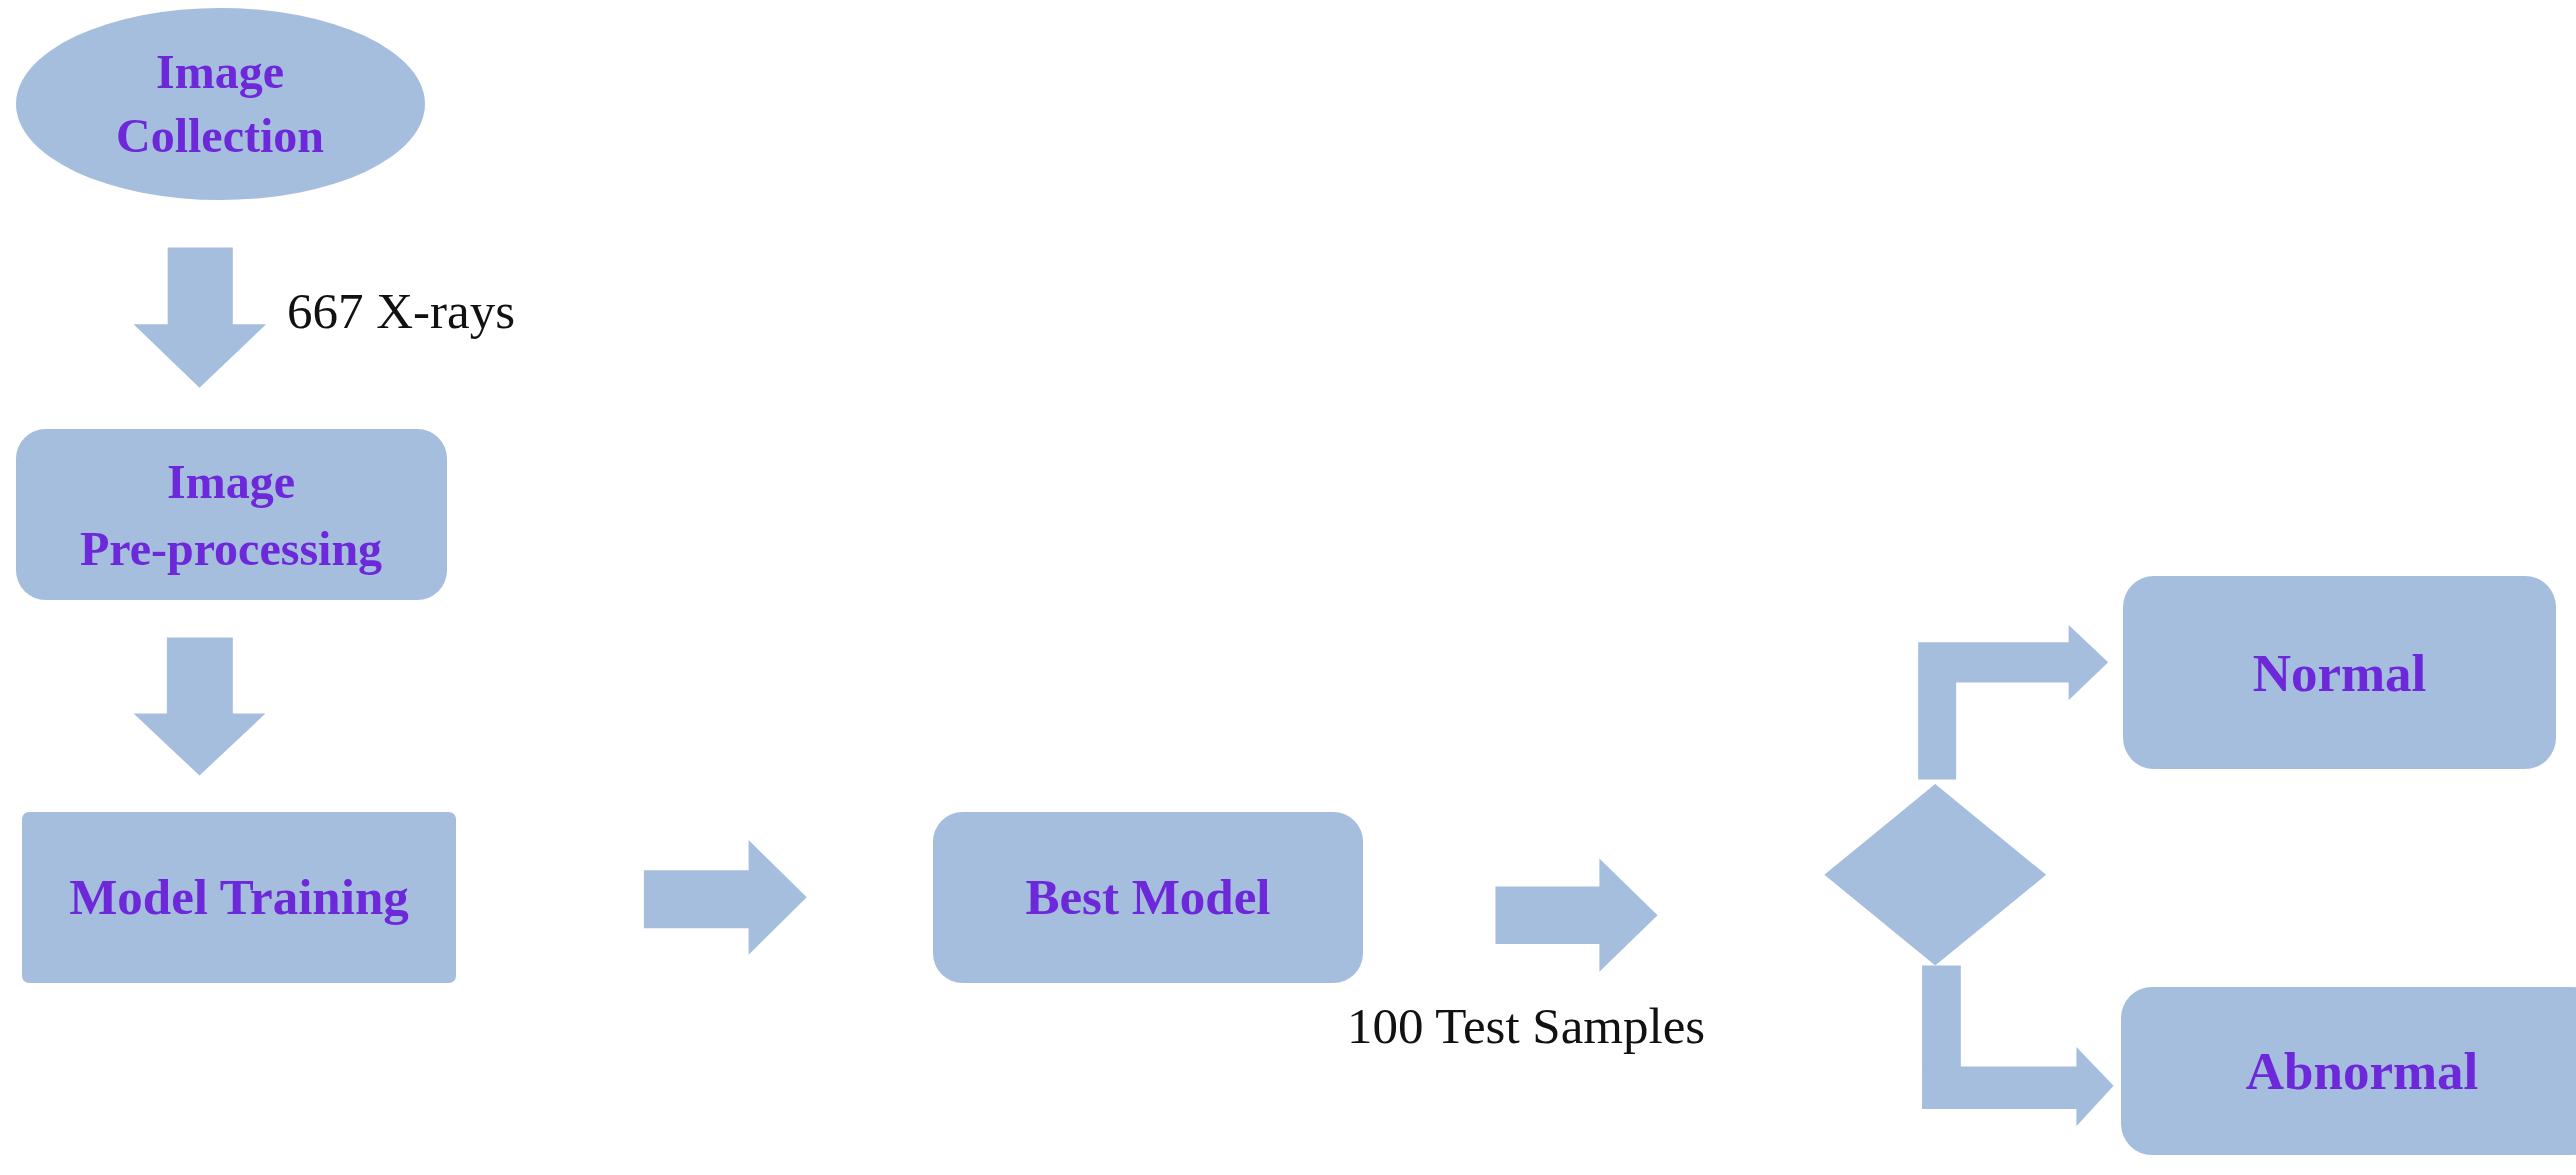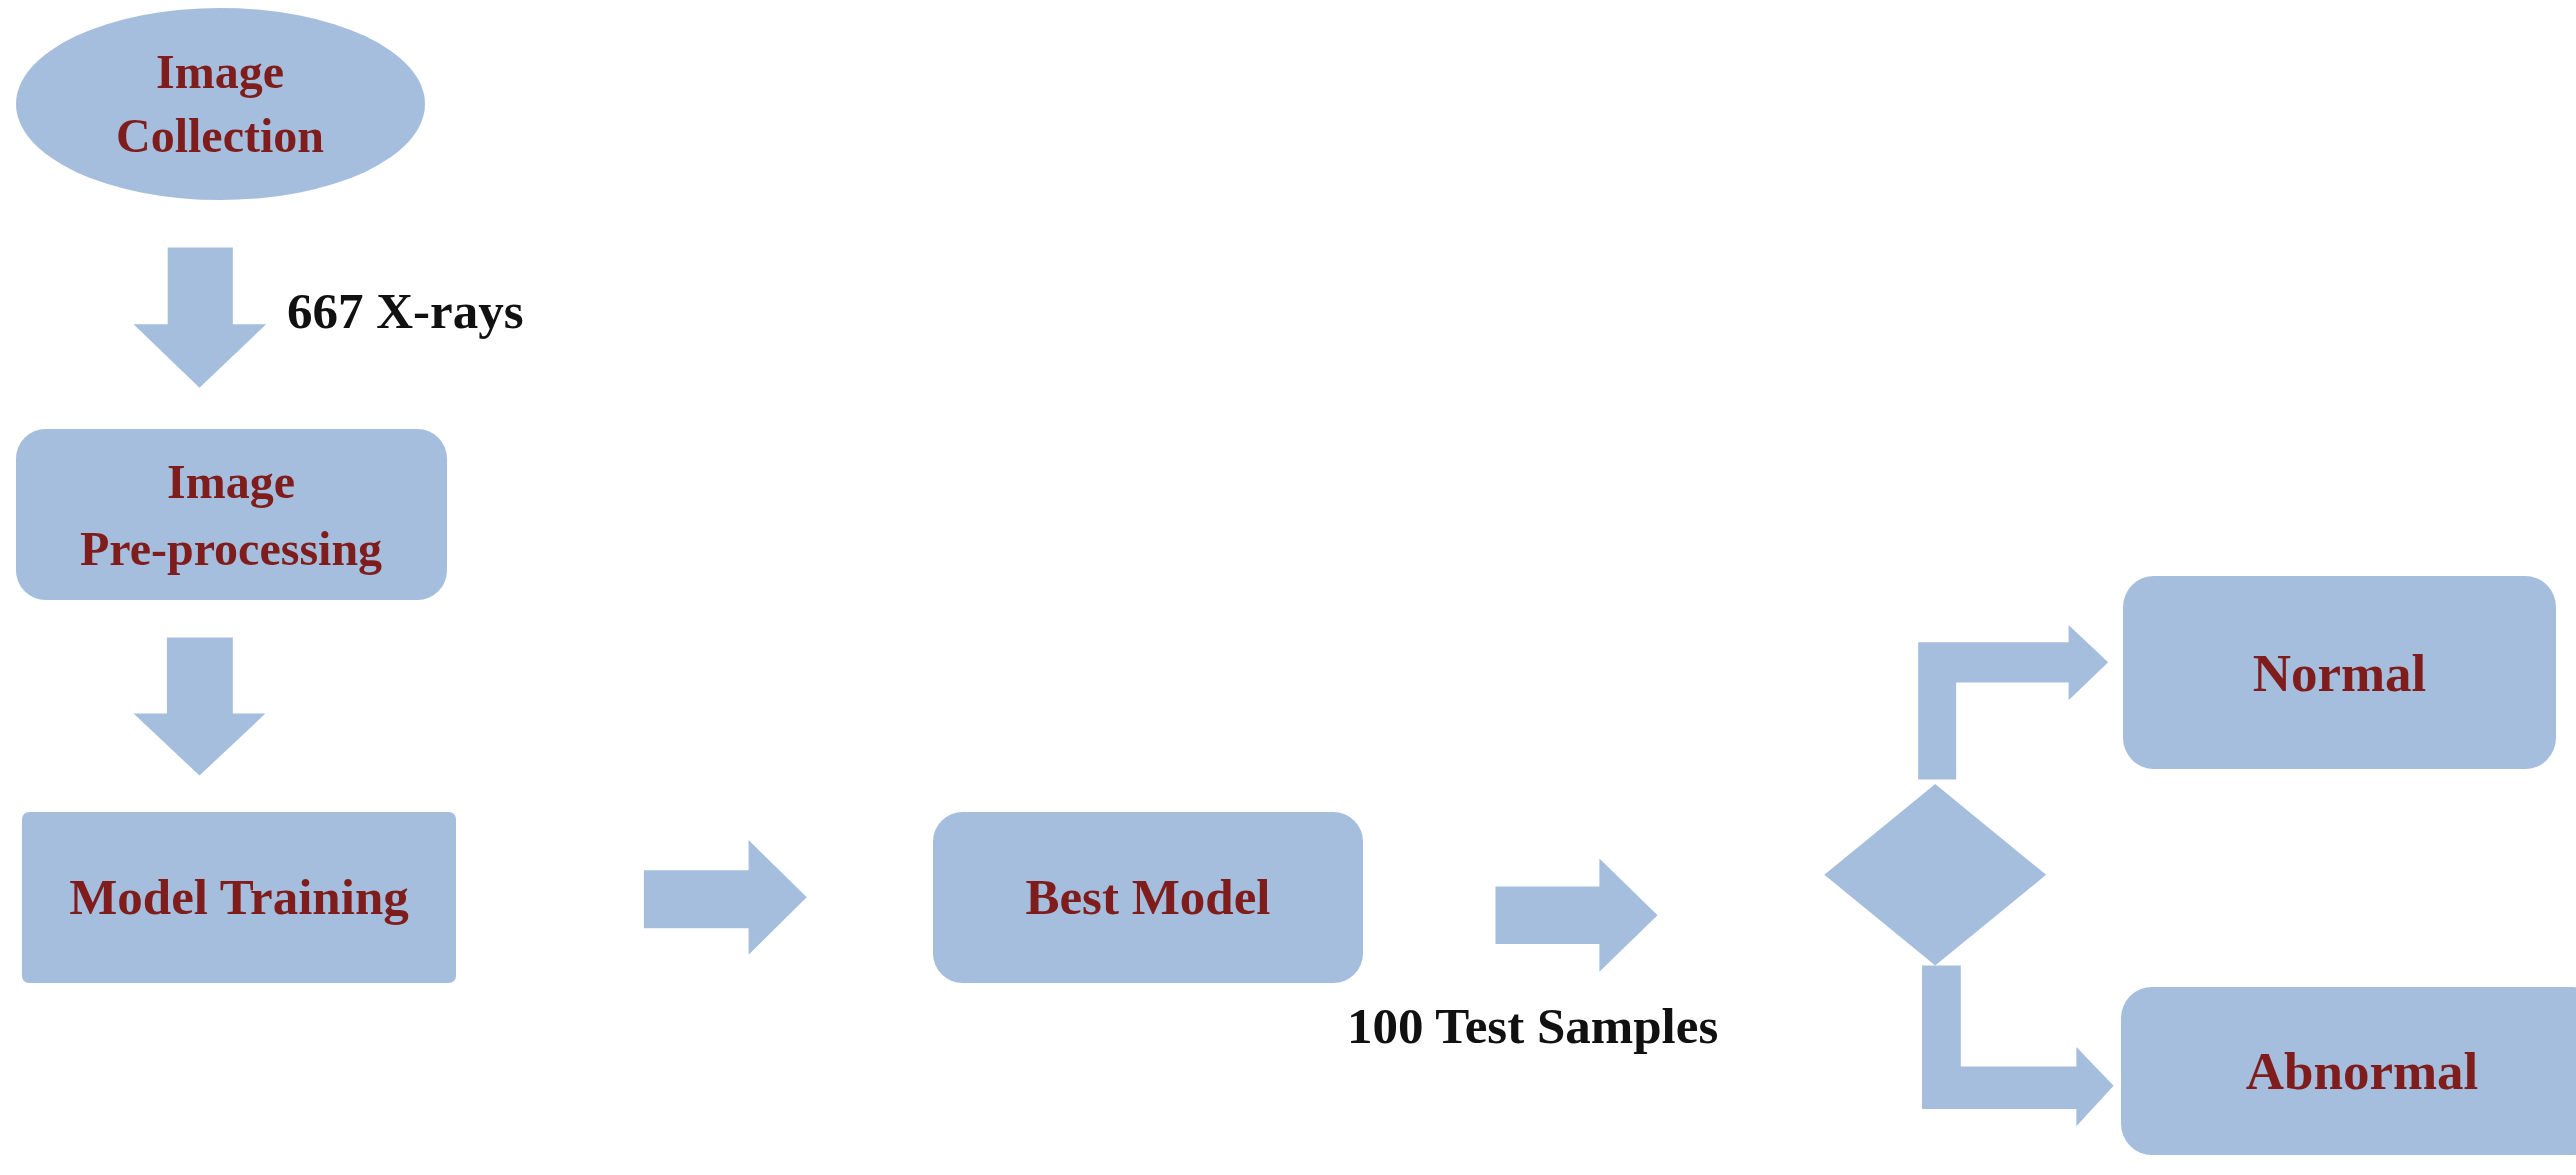--- a/index.html
+++ b/index.html
@@ -12,21 +12,21 @@
     font-family:"Liberation Serif", serif;
   }
   .node{
     position:absolute;
     display:flex;
     flex-direction:column;
     align-items:center;
     justify-content:center;
     text-align:center;
     background:#a6bedd;
-    color:#7f1d1d;
+    color:#6d28d9;
     font-weight:bold;
   }
   .node .ln{display:block;}
   #node-image-collection{
     left:15.5px; top:7.8px; width:409px; height:192px;
     border-radius:50%;
     font-size:48px; line-height:64px;
   }
   #node-image-preprocessing{
     left:15.5px; top:429px; width:431px; height:171px;
@@ -49,21 +49,21 @@
     font-size:53px; line-height:68px;
   }
   #node-abnormal{
     left:2121px; top:987px; width:482px; height:168px;
     border-radius:31px;
     font-size:53px; line-height:68px;
   }
   .lbl{
     position:absolute;
     color:#111111;
-    font-weight:bold;
+    font-weight:normal;
     white-space:nowrap;
   }
   #lbl-xrays{left:287px; top:278px; font-size:51px; line-height:67px;}
   #lbl-resize{left:300px; top:640px; font-size:51px; line-height:67px;}
   #lbl-samples{left:413px; top:995px; font-size:51px; line-height:64px;}
   #lbl-test{left:1347px; top:993px; font-size:51px; line-height:67px;}
   #connector-layer{
     position:absolute;
     left:0; top:0;
     width:2576px; height:1175px;

